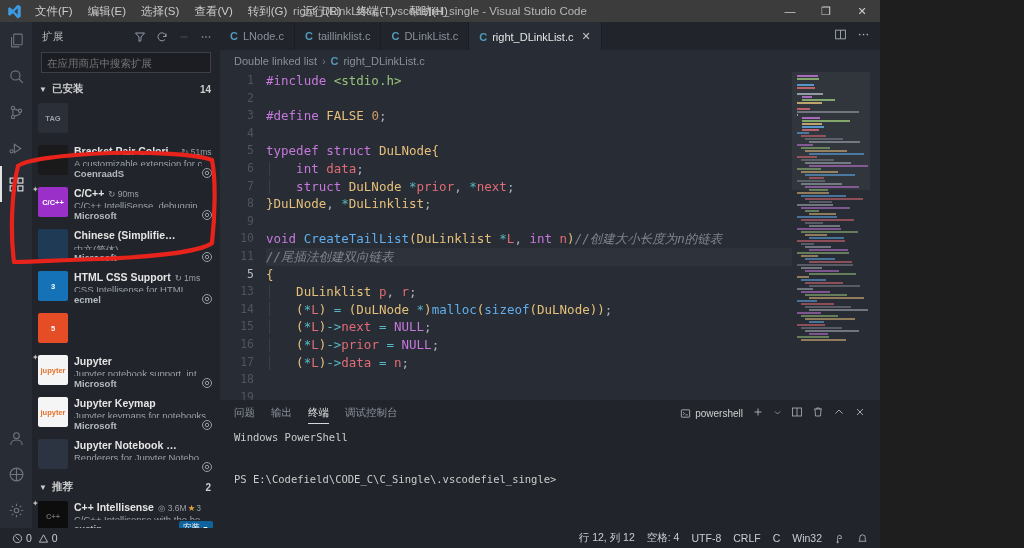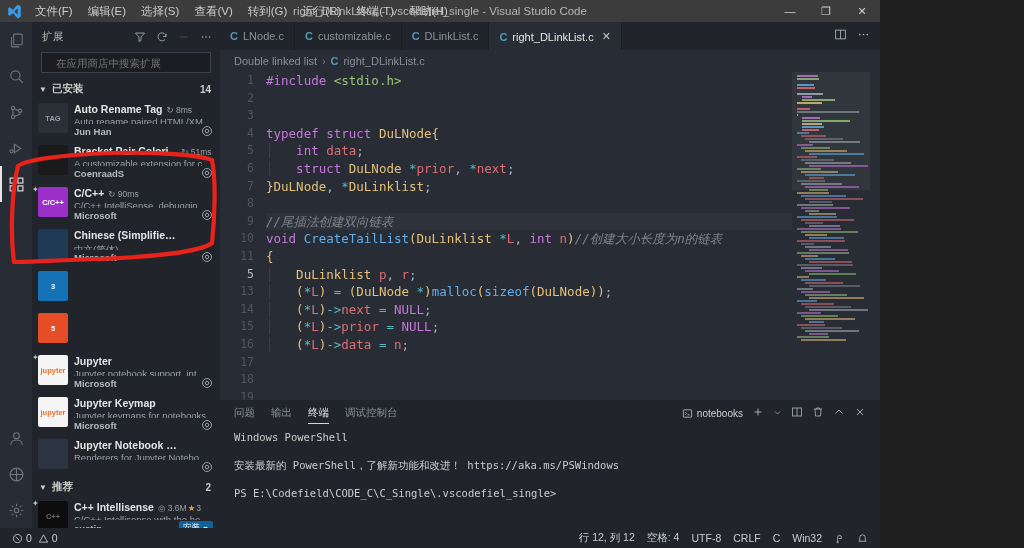--- a/index.html
+++ b/index.html
@@ -53,21 +53,21 @@
   .side-head {
     height:30px; display:flex; align-items:center; padding:0 6px 0 10px; gap:6px;
   }
   .side-title { font-size:10.5px; letter-spacing:.4px; color:#bbbbbb; flex:1; }
   .side-act { width:16px; height:16px; display:flex; align-items:center; justify-content:center; color:#9da5b4; }
   .side-act svg { width:12px; height:12px; }
   .side-act.dim { opacity:.35; }
   .search-wrap { padding:0 9px 6px; }
   .search-box {
     width:100%; height:21px; background:#1b1d23; border:1px solid #3d4048;
-    color:#8d8d8d; font-size:10.5px; padding:0 14px; outline:none;
+    color:#8d8d8d; font-size:10.5px; padding:0 5px; outline:none;
     font-family:"Liberation Sans", sans-serif;
   }
   .ext-list { flex:1; overflow:hidden; }
   .grp-head {
     height:20px; display:flex; align-items:center; padding:0 9px 0 4px;
     font-size:10.5px; font-weight:bold; color:#cccccc; gap:2px;
   }
   .grp-head .chev { width:14px; text-align:center; font-size:8px; color:#cccccc; }
   .grp-count { margin-left:auto; font-size:10px; font-weight:bold; }
 
@@ -300,34 +300,20 @@
         <input class="search-box" placeholder="在应用商店中搜索扩展" style="">
       </div>
       <div class="ext-list" id="ext-list">
           <div class="grp-head">
             <span class="chev">▼</span>
             <span>已安装</span>
             <span class="grp-count">14</span>
           </div>
           <div class="ext-row">
             <div class="ext-icon" style="background: rgb(43, 47, 56); color: rgb(154, 160, 168);">TAG</div>
-            <div class="ext-meta">
-              <div class="ext-l1">
-                <span class="ext-name">Auto Rename Tag</span>
-                <span class="ext-badge">↻ 8ms</span>
-              </div>
-              <div class="ext-desc">Auto rename paired HTML/XM...</div>
-              <div class="ext-l3">
-                <span class="ext-pub">Jun Han</span>
-                <span class="gear"><svg viewBox="0 0 24 24" fill="none" stroke="currentColor" stroke-width="2">
-                    <circle cx="12" cy="12" r="3.5"></circle>
-                    <circle cx="12" cy="12" r="9"></circle>
-                  </svg></span>
-              </div>
-            </div>
           </div>
           <div class="ext-row">
             <div class="ext-icon" style="background: rgb(26, 26, 26); color: rgb(255, 255, 255);"></div>
             <div class="ext-meta">
               <div class="ext-l1">
                 <span class="ext-name">Bracket Pair Colori...</span>
                 <span class="ext-badge">↻ 51ms</span>
               </div>
               <div class="ext-desc">A customizable extension for c...</div>
               <div class="ext-l3">
@@ -369,20 +355,34 @@
                 <span class="ext-pub">Microsoft</span>
                 <span class="gear"><svg viewBox="0 0 24 24" fill="none" stroke="currentColor" stroke-width="2">
                     <circle cx="12" cy="12" r="3.5"></circle>
                     <circle cx="12" cy="12" r="9"></circle>
                   </svg></span>
               </div>
             </div>
           </div>
           <div class="ext-row">
             <div class="ext-icon" style="background: rgb(21, 114, 182); color: rgb(255, 255, 255);">3</div>
+            <div class="ext-meta">
+              <div class="ext-l1">
+                <span class="ext-name">HTML CSS Support</span>
+                <span class="ext-badge">↻ 1ms</span>
+              </div>
+              <div class="ext-desc">CSS Intellisense for HTML</div>
+              <div class="ext-l3">
+                <span class="ext-pub">ecmel</span>
+                <span class="gear"><svg viewBox="0 0 24 24" fill="none" stroke="currentColor" stroke-width="2">
+                    <circle cx="12" cy="12" r="3.5"></circle>
+                    <circle cx="12" cy="12" r="9"></circle>
+                  </svg></span>
+              </div>
+            </div>
           </div>
           <div class="ext-row">
             <div class="ext-icon" style="background: rgb(228, 77, 38); color: rgb(255, 255, 255);">5</div>
           </div>
           <div class="ext-row">
             <span class="star-mark">✦</span>
             <div class="ext-icon" style="background: rgb(245, 245, 245); color: rgb(232, 114, 44);">jupyter</div>
             <div class="ext-meta">
               <div class="ext-l1">
                 <span class="ext-name">Jupyter</span>
@@ -460,21 +460,21 @@
 
     <div class="editor-area">
 
       <div class="tabbar">
         <div class="tab">
           <span class="cicon">C</span>
           <span class="tname">LNode.c</span>
         </div>
         <div class="tab">
           <span class="cicon">C</span>
-          <span class="tname">customizable.c</span>
+          <span class="tname">taillinklist.c</span>
         </div>
         <div class="tab">
           <span class="cicon">C</span>
           <span class="tname">DLinkList.c</span>
         </div>
         <div class="tab active">
           <span class="cicon">C</span>
           <span class="tname">right_DLinkList.c</span>
           <span class="tclose">✕</span>
         </div>
@@ -521,28 +521,29 @@
               <div>14</div>
               <div>15</div>
               <div>16</div>
               <div>17</div>
               <div>18</div>
               <div>19</div>
             </div>
           <div class="code-lines">
             <div class="cl"><span class="t-pre">#include </span><span class="t-str">&lt;stdio.h&gt;</span></div>
             <div class="cl"> </div>
+            <div class="cl"><span class="t-pre">#define </span><span class="t-type">FALSE</span> <span class="t-num">0</span><span class="t-punc">;</span></div>
             <div class="cl"> </div>
             <div class="cl"><span class="t-kw">typedef</span> <span class="t-kw">struct</span> <span class="t-type">DuLNode</span><span class="t-type">{</span></div>
             <div class="cl"><span class="indent-guide">│</span>   <span class="t-kw">int</span> <span class="t-var">data</span><span class="t-punc">;</span></div>
             <div class="cl"><span class="indent-guide">│</span>   <span class="t-kw">struct</span> <span class="t-type">DuLNode</span> <span class="t-op">*</span><span class="t-var">prior</span><span class="t-punc">, </span><span class="t-op">*</span><span class="t-var">next</span><span class="t-punc">;</span></div>
             <div class="cl"><span class="t-type">}</span><span class="t-type">DuLNode</span><span class="t-punc">, </span><span class="t-op">*</span><span class="t-type">DuLinklist</span><span class="t-punc">;</span></div>
             <div class="cl"> </div>
+            <div class="cl"><span class="t-kw">void</span> <span class="t-fn">CreateTailList</span><span class="t-type">(</span><span class="t-type">DuLinklist</span> <span class="t-op">*</span><span class="t-var">L</span><span class="t-punc">, </span><span class="t-kw">int</span> <span class="t-var">n</span><span class="t-type">)</span><span class="t-cmt">//创建大小长度为n的链表</span></div>
             <div class="cl hl"><span class="t-cmt">//尾插法创建双向链表</span></div>
-            <div class="cl"><span class="t-kw">void</span> <span class="t-fn">CreateTailList</span><span class="t-type">(</span><span class="t-type">DuLinklist</span> <span class="t-op">*</span><span class="t-var">L</span><span class="t-punc">, </span><span class="t-kw">int</span> <span class="t-var">n</span><span class="t-type">)</span><span class="t-cmt">//创建大小长度为n的链表</span></div>
             <div class="cl"><span class="t-type">{</span></div>
             <div class="cl"><span class="indent-guide">│</span>   <span class="t-type">DuLinklist</span> <span class="t-var">p</span><span class="t-punc">, </span><span class="t-var">r</span><span class="t-punc">;</span></div>
             <div class="cl"><span class="indent-guide">│</span>   <span class="t-type">(</span><span class="t-op">*</span><span class="t-var">L</span><span class="t-type">)</span> <span class="t-op">=</span> <span class="t-type">(</span><span class="t-type">DuLNode</span> <span class="t-op">*</span><span class="t-type">)</span><span class="t-fn">malloc</span><span class="t-type">(</span><span class="t-fn">sizeof</span><span class="t-type">(</span><span class="t-type">DuLNode</span><span class="t-type">))</span><span class="t-punc">;</span></div>
             <div class="cl"><span class="indent-guide">│</span>   <span class="t-type">(</span><span class="t-op">*</span><span class="t-var">L</span><span class="t-type">)</span><span class="t-op">-&gt;</span><span class="t-var">next</span> <span class="t-op">=</span> <span class="t-kw">NULL</span><span class="t-punc">;</span></div>
             <div class="cl"><span class="indent-guide">│</span>   <span class="t-type">(</span><span class="t-op">*</span><span class="t-var">L</span><span class="t-type">)</span><span class="t-op">-&gt;</span><span class="t-var">prior</span> <span class="t-op">=</span> <span class="t-kw">NULL</span><span class="t-punc">;</span></div>
             <div class="cl"><span class="indent-guide">│</span>   <span class="t-type">(</span><span class="t-op">*</span><span class="t-var">L</span><span class="t-type">)</span><span class="t-op">-&gt;</span><span class="t-var">data</span> <span class="t-op">=</span> <span class="t-var">n</span><span class="t-punc">;</span></div>
           </div>
         </div>
         <div class="minimap" id="minimap">
           <div class="mm-slider"></div>
@@ -644,21 +645,21 @@
           <div class="p-tab">问题</div>
           <div class="p-tab">输出</div>
           <div class="p-tab active">终端</div>
           <div class="p-tab">调试控制台</div>
           <div class="p-right">
             <span class="p-shell">
               <svg viewBox="0 0 24 24" fill="none" stroke="currentColor" stroke-width="1.6" style="width:11px;height:11px">
                   <rect x="3" y="4" width="18" height="16" rx="1"></rect>
                   <path d="M7 9l3 3-3 3M12 15h5"></path>
                 </svg>
-              <span>notebooks</span>
+              <span>powershell</span>
             </span>
             <span>
               <svg viewBox="0 0 24 24" fill="none" stroke="currentColor" stroke-width="1.8">
                   <path d="M12 5v14M5 12h14"></path>
                 </svg>
             </span>
             <span>
               <svg viewBox="0 0 24 24" fill="none" stroke="currentColor" stroke-width="1.8" style="width:9px;height:9px">
                   <path d="M5 9l7 7 7-7"></path>
                 </svg>
@@ -682,21 +683,20 @@
             <span>
               <svg viewBox="0 0 24 24" fill="none" stroke="currentColor" stroke-width="1.8">
                   <path d="M6 6l12 12M18 6L6 18"></path>
                 </svg>
             </span>
           </div>
         </div>
         <div class="term-body" id="term-body">
             <div>Windows PowerShell</div>
             <div class="blank"></div>
-            <div>安装最新的 PowerShell，了解新功能和改进！ https://aka.ms/PSWindows</div>
             <div class="blank"></div>
             <div>PS E:\Codefield\CODE_C\C_Single\.vscodefiel_single&gt; </div>
           </div>
       </div>
     </div>
   </div>
 
   <div class="statusbar">
     <div class="sb-item">
       <svg viewBox="0 0 24 24" fill="none" stroke="currentColor" stroke-width="1.8">

